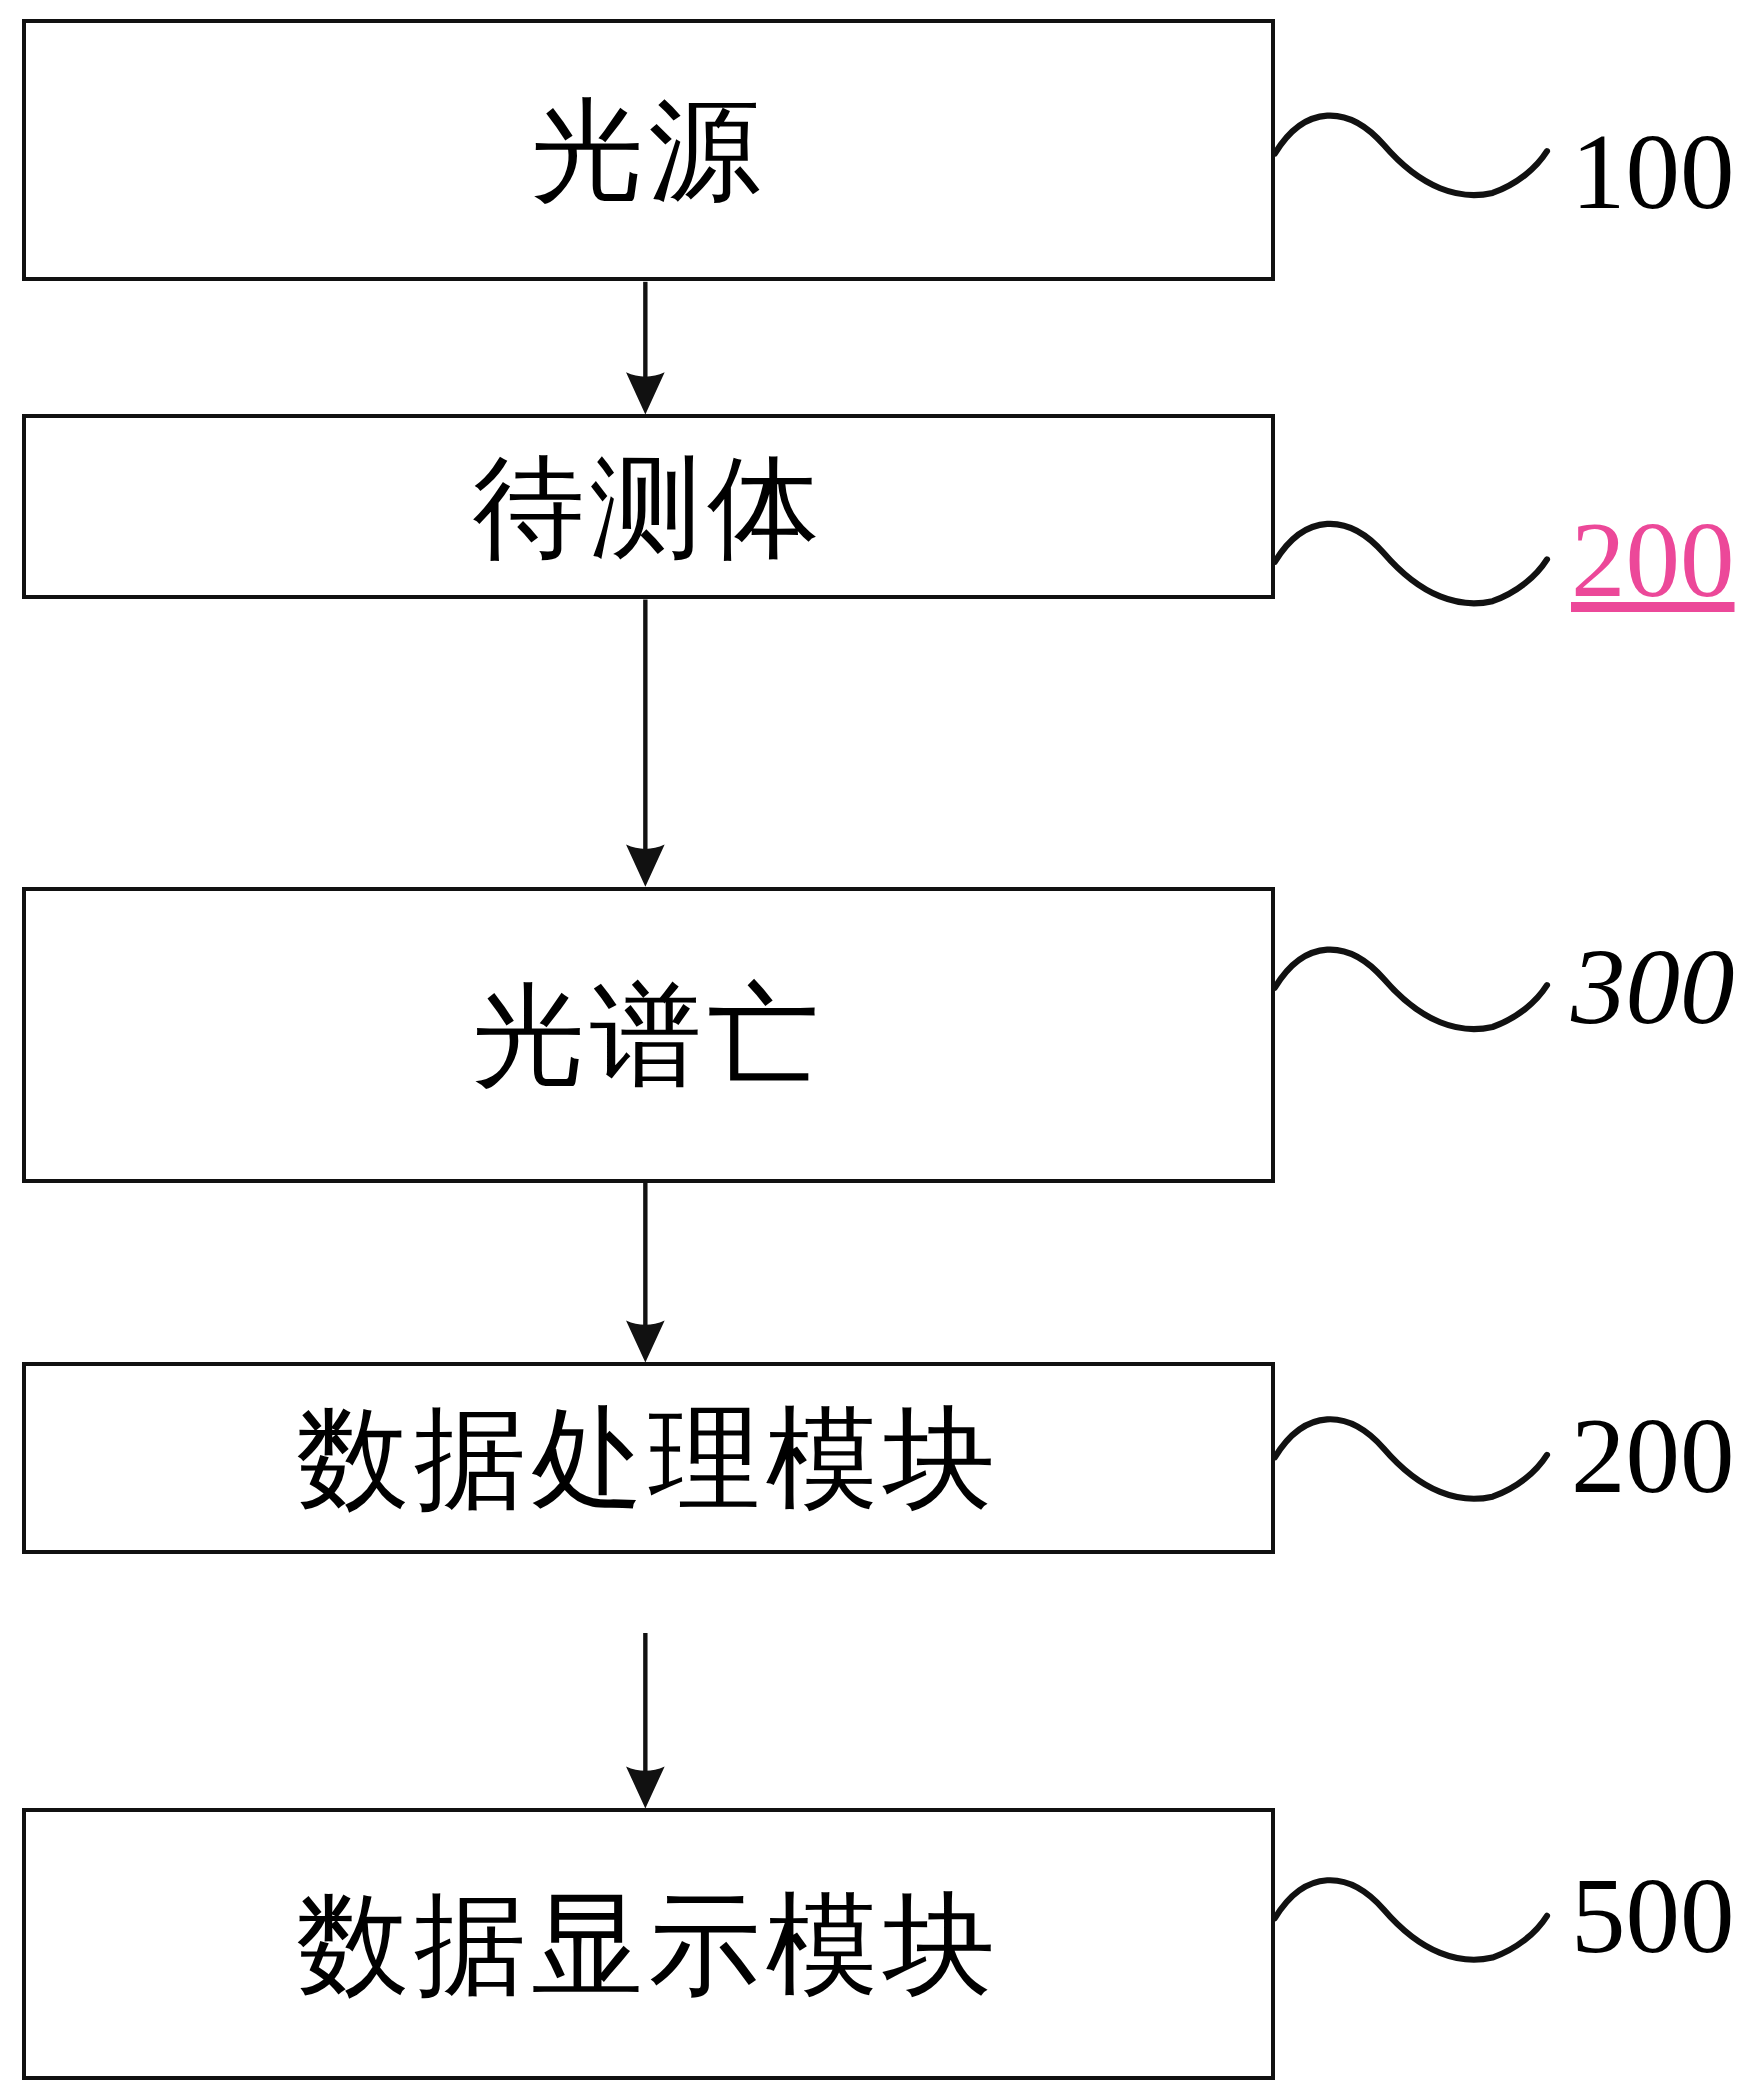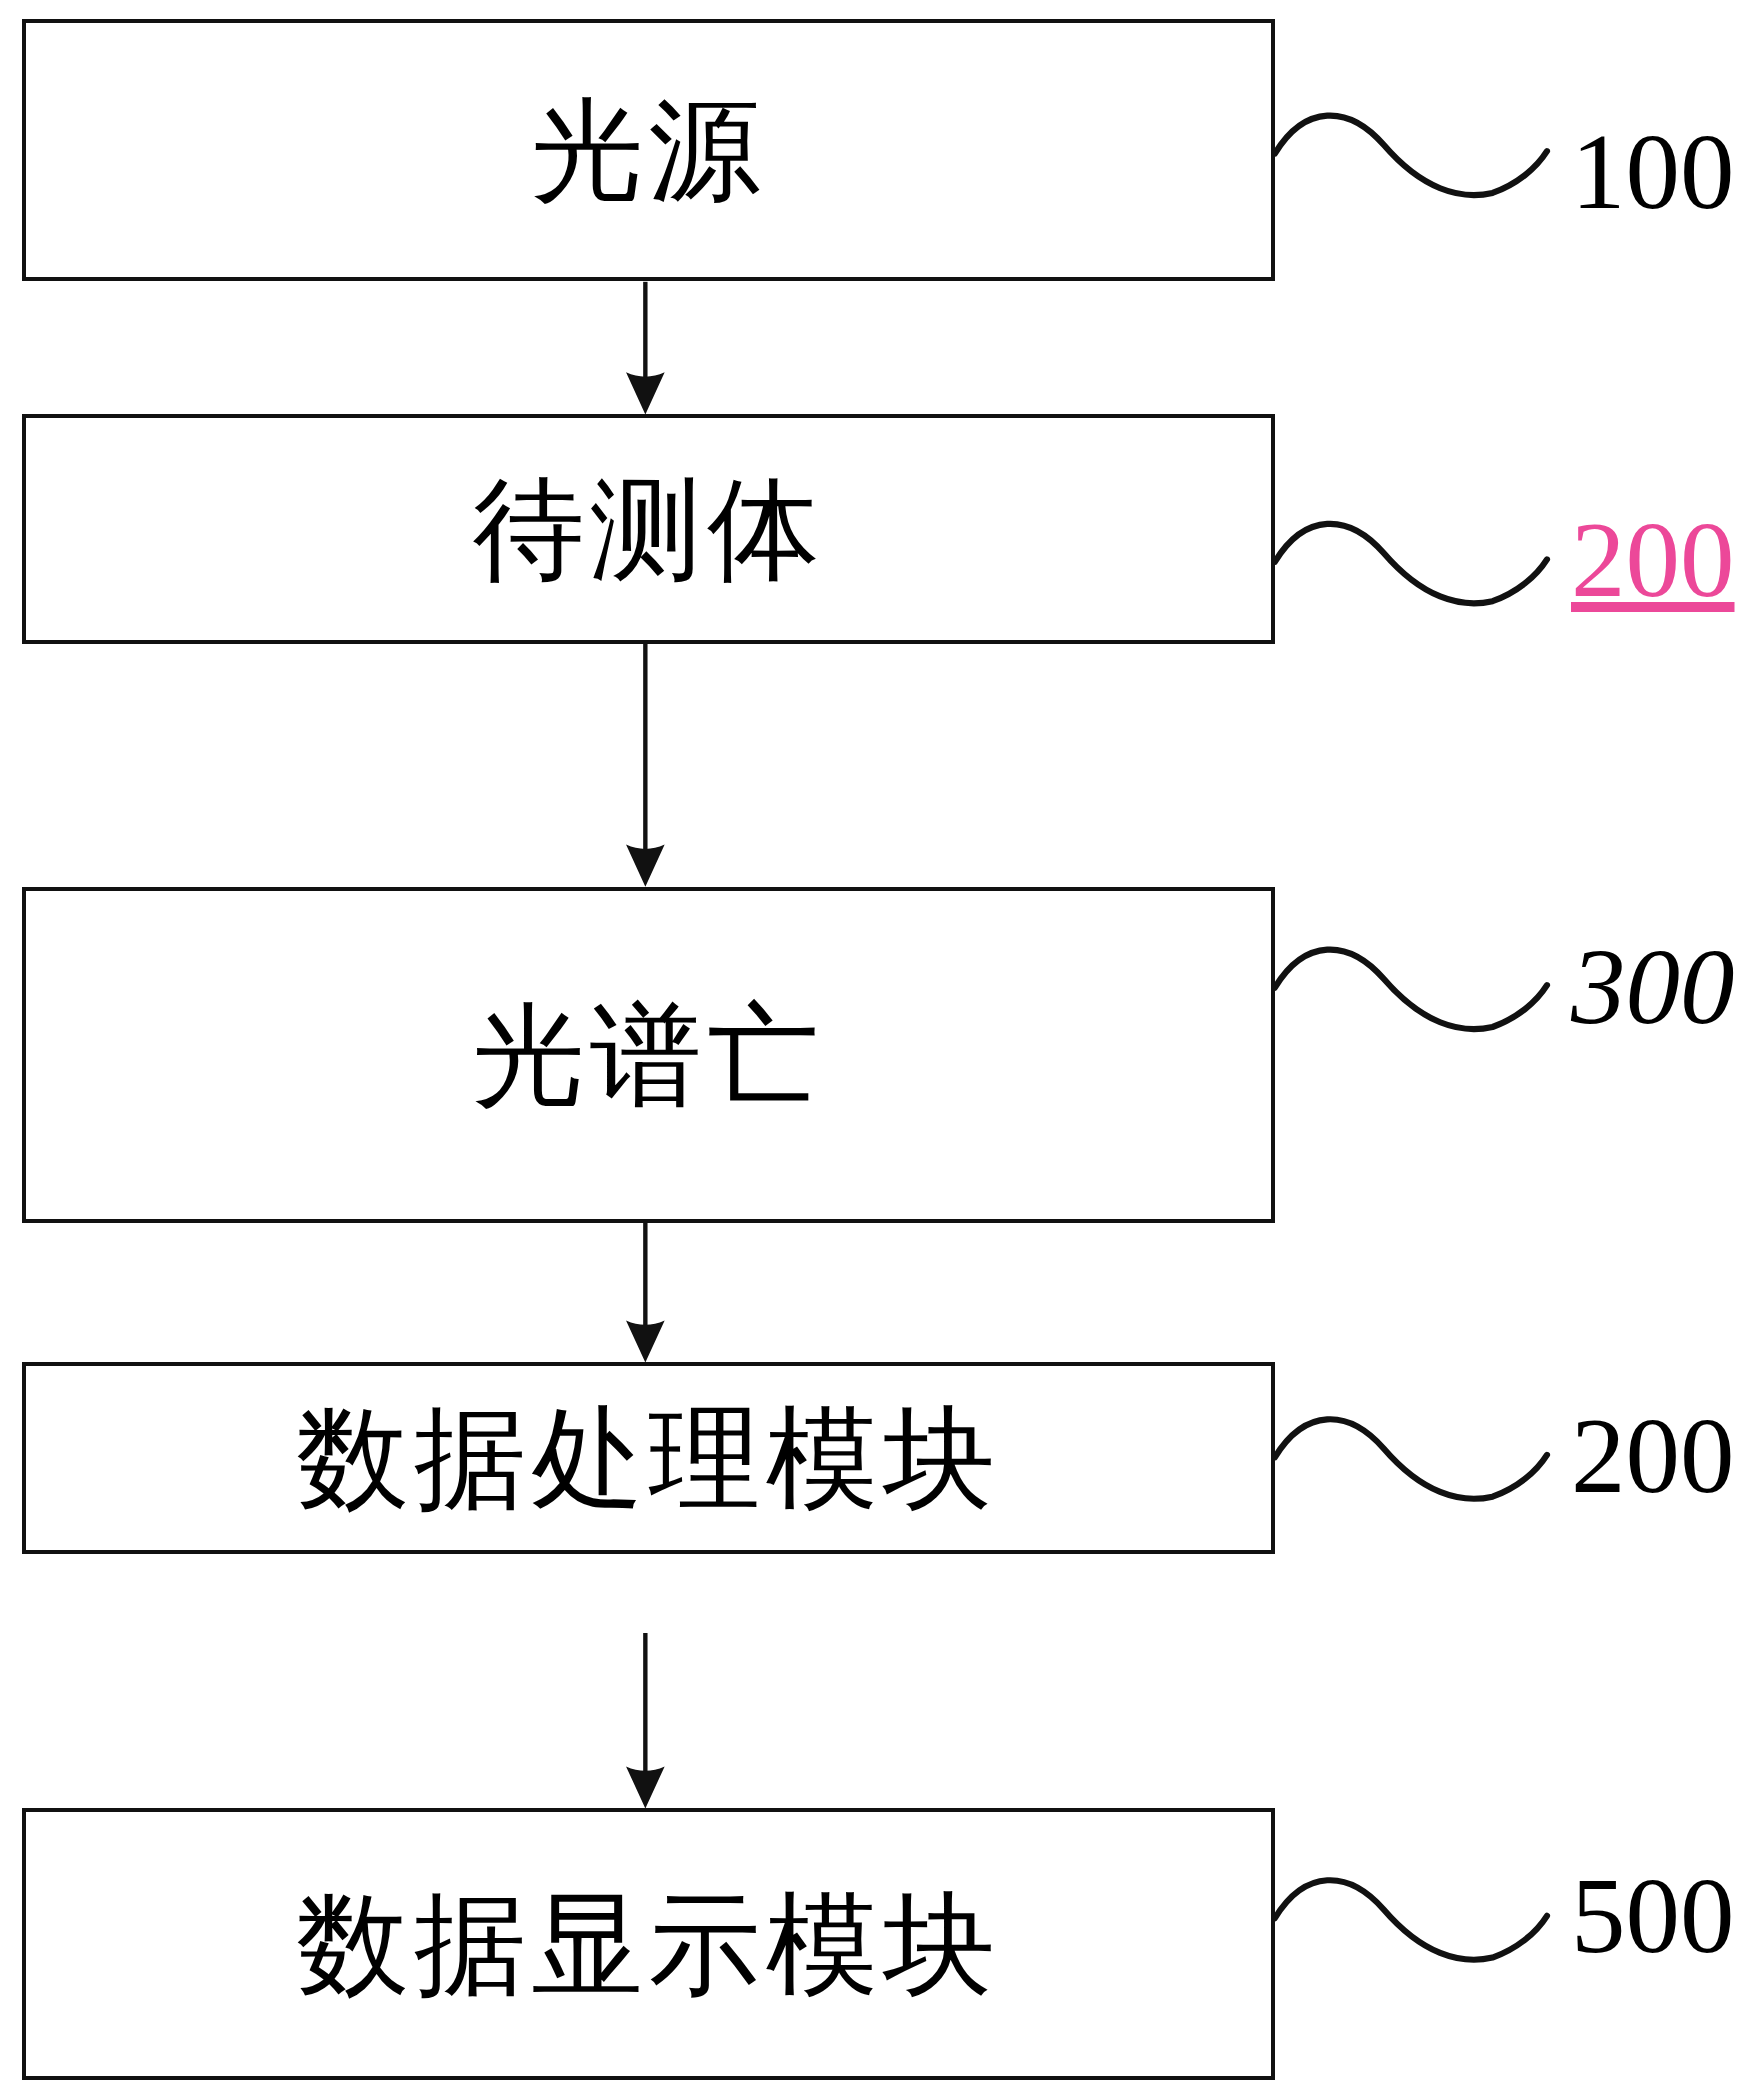--- a/index.html
+++ b/index.html
@@ -78,26 +78,26 @@
         <path d="M 1452 1660 C 1486.1 1604 1535.7 1604 1576 1649.92 C 1619.4 1700.32 1662.8 1713.2 1700 1704.8 C 1727.9 1694.72 1749.6 1676.8 1762 1657.2" fill="none" stroke="#111111" stroke-width="7" stroke-linecap="round"></path>
         <path d="M 1452 2185 C 1486.1 2129 1535.7 2129 1576 2174.92 C 1619.4 2225.32 1662.8 2238.2 1700 2229.8 C 1727.9 2219.72 1749.6 2201.8 1762 2182.2" fill="none" stroke="#111111" stroke-width="7" stroke-linecap="round"></path>
       </g>
   </svg>
 
   <div class="node-box" id="node-0" style="left: 22px; top: 19.3px; width: 1253px; height: 262px; border-color: rgb(17, 17, 17);">
     <span class="node-label">光源</span>
   </div>
   <div class="ref-number" id="ref-0" style="left: 1571px; top: 97px; color: rgb(0, 0, 0); margin-top: 20px;">100</div>
 
-  <div class="node-box" id="node-1" style="left: 22px; top: 414px; width: 1253px; height: 230px; border-color: rgb(17, 17, 17);">
+  <div class="node-box" id="node-1" style="left: 22px; top: 414px; width: 1253px; height: 185px; border-color: rgb(17, 17, 17);">
     <span class="node-label">待测体</span>
   </div>
   <div class="ref-number" id="ref-1" style="left: 1571px; top: 505px; color: #ec4899; text-decoration: underline;">200</div>
 
-  <div class="node-box" id="node-2" style="left: 22px; top: 887px; width: 1253px; height: 336px; border-color: rgb(17, 17, 17);">
+  <div class="node-box" id="node-2" style="left: 22px; top: 887px; width: 1253px; height: 296px; border-color: rgb(17, 17, 17);">
     <span class="node-label">光谱亡</span>
   </div>
   <div class="ref-number" id="ref-2" style="left: 1571px; top: 932px; color: rgb(0, 0, 0); font-style: italic;">300</div>
 
   <div class="node-box" id="node-3" style="left: 22px; top: 1362px; width: 1253px; height: 192px; border-color: rgb(17, 17, 17);">
     <span class="node-label">数据处理模块</span>
   </div>
   <div class="ref-number" id="ref-3" style="left: 1571px; top: 1401px; color: rgb(0, 0, 0);">200</div>
 
   <div class="node-box" id="node-4" style="left: 22px; top: 1808px; width: 1253px; height: 272px; border-color: rgb(17, 17, 17);">

